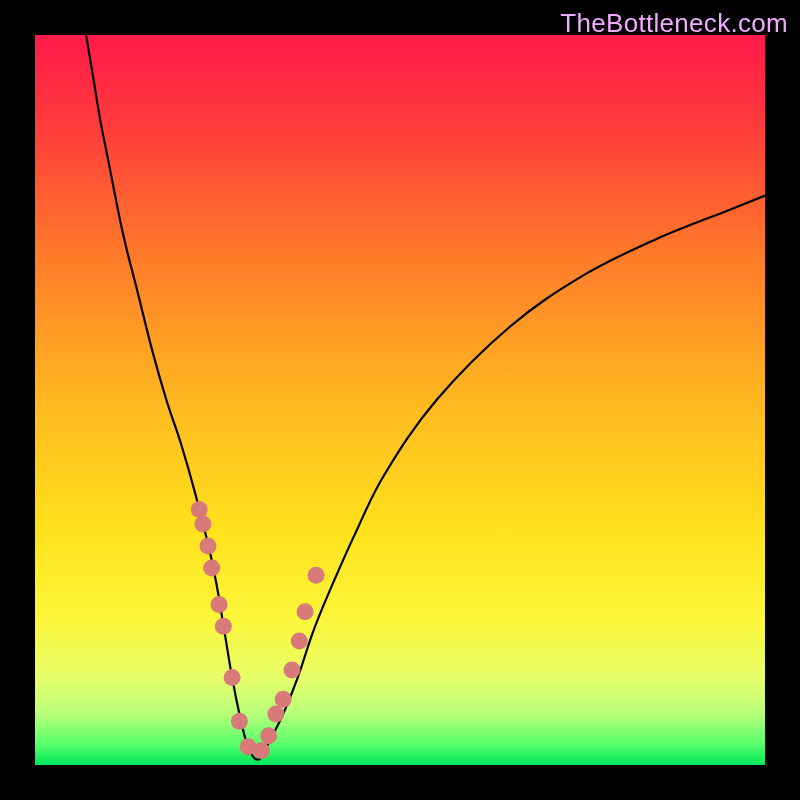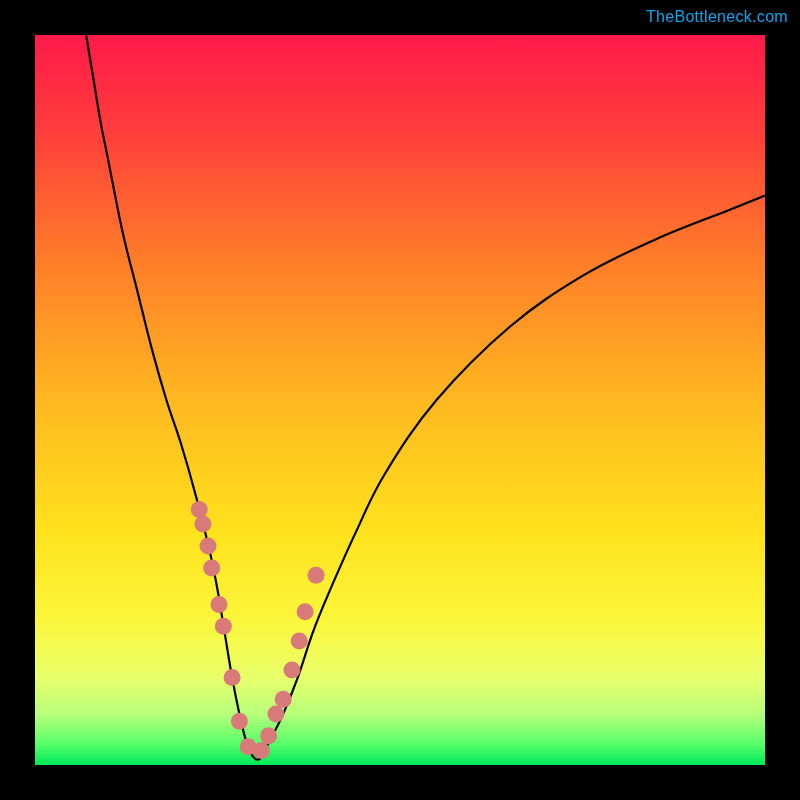--- a/index.html
+++ b/index.html
@@ -1,20 +1,20 @@
 <!DOCTYPE html>
 <html><head>
   <meta charset="utf-8">
   <style>
     * { margin: 0; padding: 0; box-sizing: border-box; }
     body { width: 800px; height: 800px; overflow: hidden; background: #000; font-family: Arial, sans-serif; }
     .container { width: 800px; height: 800px; position: relative; background: #000; }
     .plot-area { position: absolute; left: 35px; top: 35px; width: 730px; height: 730px; }
     .gradient-bg { width: 100%; height: 100%; position: absolute; }
-    .watermark { position: absolute; top: 8px; right: 12px; color: #0ea5e9; font-size: 16px; font-weight: 500; letter-spacing: 0.3px; z-index: 10; }
+    .watermark { position: absolute; top: 8px; right: 12px; color: #f0abfc; font-size: 26px; font-weight: 500; letter-spacing: 0.3px; z-index: 10; }
     svg.curve { position: absolute; top: 0; left: 0; width: 100%; height: 100%; z-index: 5; }
   </style>
 </head>
 <body>
 
 <div class="container">
   <div class="watermark">TheBottleneck.com</div>
   <div class="plot-area">
     <svg class="gradient-bg" viewBox="0 0 730 730" preserveAspectRatio="none">
       <defs>

